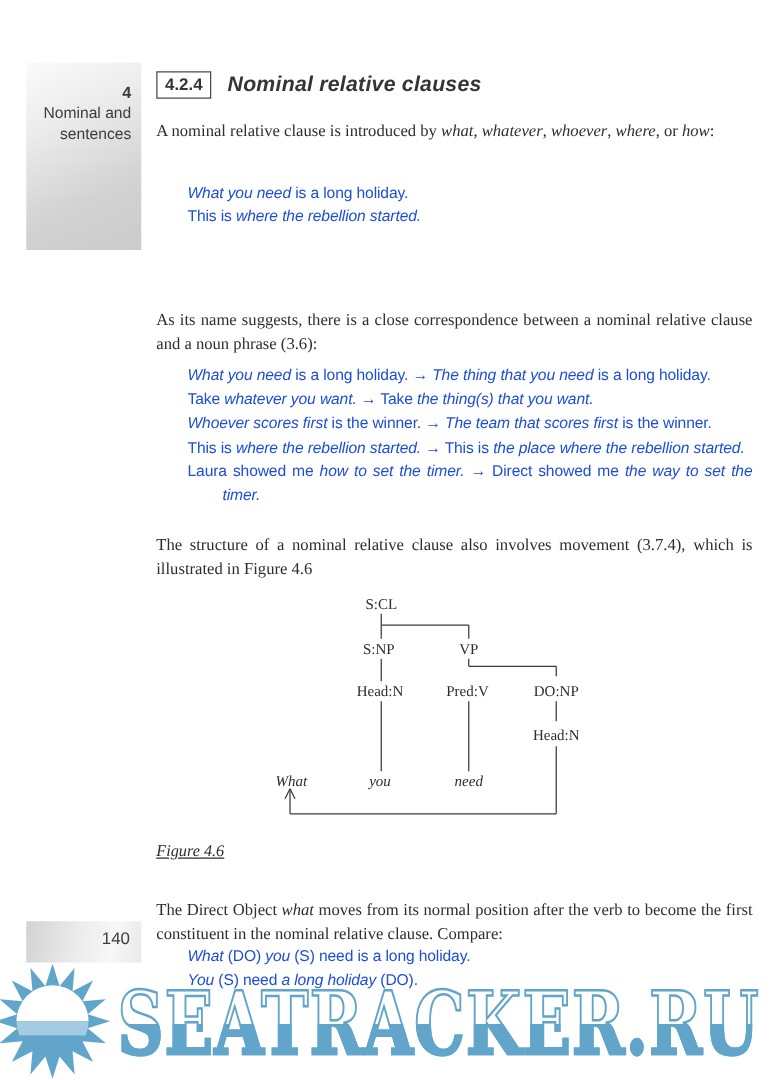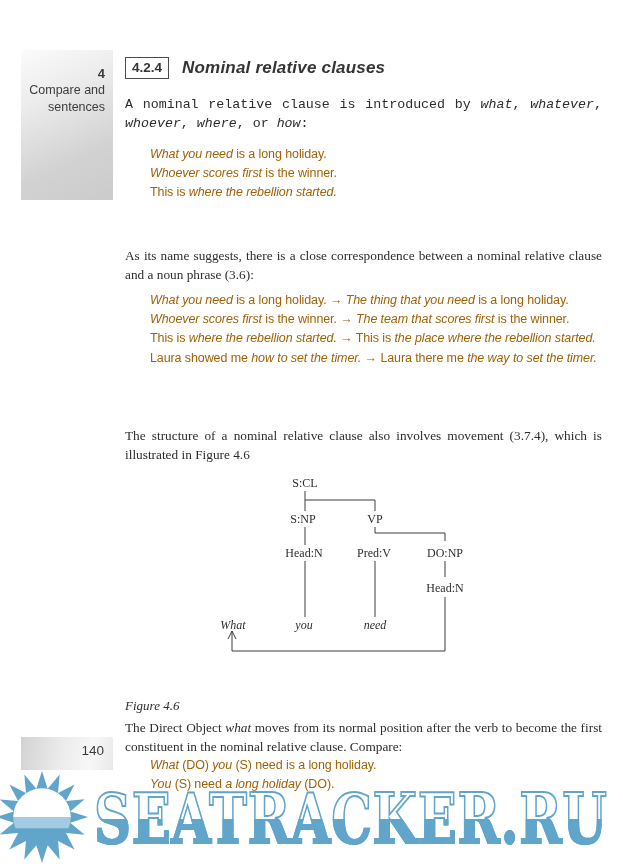--- a/index.html
+++ b/index.html
@@ -20,39 +20,39 @@
   .chapter-line{font-size:12.5px;line-height:17px;}
 
   
   .heading{left:125px;top:57px;display:flex;align-items:center;gap:13px;
     font-family:"Liberation Sans",sans-serif;color:#353535;justify-content:flex-end;}
   .sec-num{border:1.5px solid #4a4a4a;padding:2px 6px 3px 6px;font-weight:bold;font-size:13.5px;}
   .sec-title{font-weight:bold;font-style:italic;font-size:17px;letter-spacing:.2px;}
 
   
   .para{left:125px;width:477px;font-size:13.3px;line-height:19px;text-align:justify;}
-  .p-intro{top:95px;font-family:Liberation Mono, monospace;}
+  .p-intro{top:95px;}
   .p-corr{top:246px;}
   .p-struct{top:426px;}
   .p-move{top:689px;margin-top:29px;}
 
   
-  .examples{left:150px;font-family:"Liberation Sans",sans-serif;color:#a16207;
+  .examples{left:150px;font-family:"Liberation Sans",sans-serif;color:#1d4ed8;
     font-size:12.5px;line-height:19.2px;letter-spacing:-0.1px;}
   .ex1{top:145px;}
   .ex2{top:291px;width:452px;text-align:justify;}
   .ex2 .ex-item{padding-left:28px;text-indent:-28px;}
   .ex3{top:736px;margin-top:20px;}
 
   
   .tree{left:185px;top:473px;}
   .tree text{font-family:"Liberation Serif",serif;font-size:12px;fill:#2d2d2d;}
   .tree .word{font-style:italic;}
   .tree line,.tree polyline{stroke:#3c3c3c;stroke-width:1;fill:none;}
-  .fig-caption{left:125px;top:698px;font-style:italic;font-size:13px;}
+  .fig-caption{left:125px;top:673px;font-style:italic;font-size:13px;text-decoration:underline;}
 
   
   .pagenum-tab{
     left:21px;top:737px;width:92px;height:33px;box-sizing:border-box;
     background:linear-gradient(100deg,#d2d2d2 0%,#ececec 45%,#f7f7f7 75%,#e9e9e9 100%);
     text-align:right;padding:6px 9px 0 16px;
     font-family:"Liberation Sans",sans-serif;font-size:13.5px;color:#3c3c3c;
   }
 
   
@@ -66,44 +66,44 @@
     color:transparent;-webkit-text-fill-color:transparent;
     -webkit-text-stroke:2px #61a5cb;
     letter-spacing:1px;
   }
 </style>
 </head>
 <body>
 
 <div class="abs chapter-tab">
   <div class="chapter-num">4</div>
-  <div class="chapter-line">Compare and</div>
+  <div class="chapter-line">Nominal and</div>
   <div class="chapter-line">sentences</div>
 </div>
 
 <div class="abs heading">
   <span class="sec-num">4.2.4</span>
   <span class="sec-title">Nominal relative clauses</span>
 </div>
 
 <div class="abs para p-intro"><span>A nominal relative clause is introduced by </span><i>what</i><span>, </span><i>whatever</i><span>, </span><i>whoever</i><span>, </span><i>where</i><span>, or </span><i>how</i><span>:</span></div>
 
 <div class="abs examples ex1">
   <div class="ex-item"><i>What you need</i><span> is a long holiday.</span></div>
-  <div class="ex-item"><i>Whoever scores first</i><span> is the winner.</span></div>
   <div class="ex-item"><span>This is </span><i>where the rebellion started.</i></div>
 </div>
 
 <div class="abs para p-corr"><span>As its name suggests, there is a close correspondence between a nominal relative clause and a noun phrase (3.6):</span></div>
 
 <div class="abs examples ex2">
   <div class="ex-item"><i>What you need</i><span> is a long holiday. → </span><i>The thing that you need</i><span> is a long holiday.</span></div>
+  <div class="ex-item"><span>Take </span><i>whatever you want.</i><span> → Take </span><i>the thing(s) that you want.</i></div>
   <div class="ex-item"><i>Whoever scores first</i><span> is the winner. → </span><i>The team that scores first</i><span> is the winner.</span></div>
   <div class="ex-item"><span>This is </span><i>where the rebellion started.</i><span> → This is </span><i>the place where the rebellion started.</i></div>
-  <div class="ex-item"><span>Laura showed me </span><i>how to set the timer.</i><span> → Laura there me </span><i>the way to set the timer.</i></div>
+  <div class="ex-item"><span>Laura showed me </span><i>how to set the timer.</i><span> → Direct showed me </span><i>the way to set the timer.</i></div>
 </div>
 
 <div class="abs para p-struct"><span>The structure of a nominal relative clause also involves movement (3.7.4), which is illustrated in Figure 4.6</span></div>
 
 <svg class="abs tree" width="290" height="190" viewBox="0 0 290 190">
 
   <line x1="120" y1="18" x2="120" y2="38"></line>
   <line x1="120" y1="27" x2="190" y2="27"></line>
   <line x1="190" y1="27" x2="190" y2="38"></line>
 

